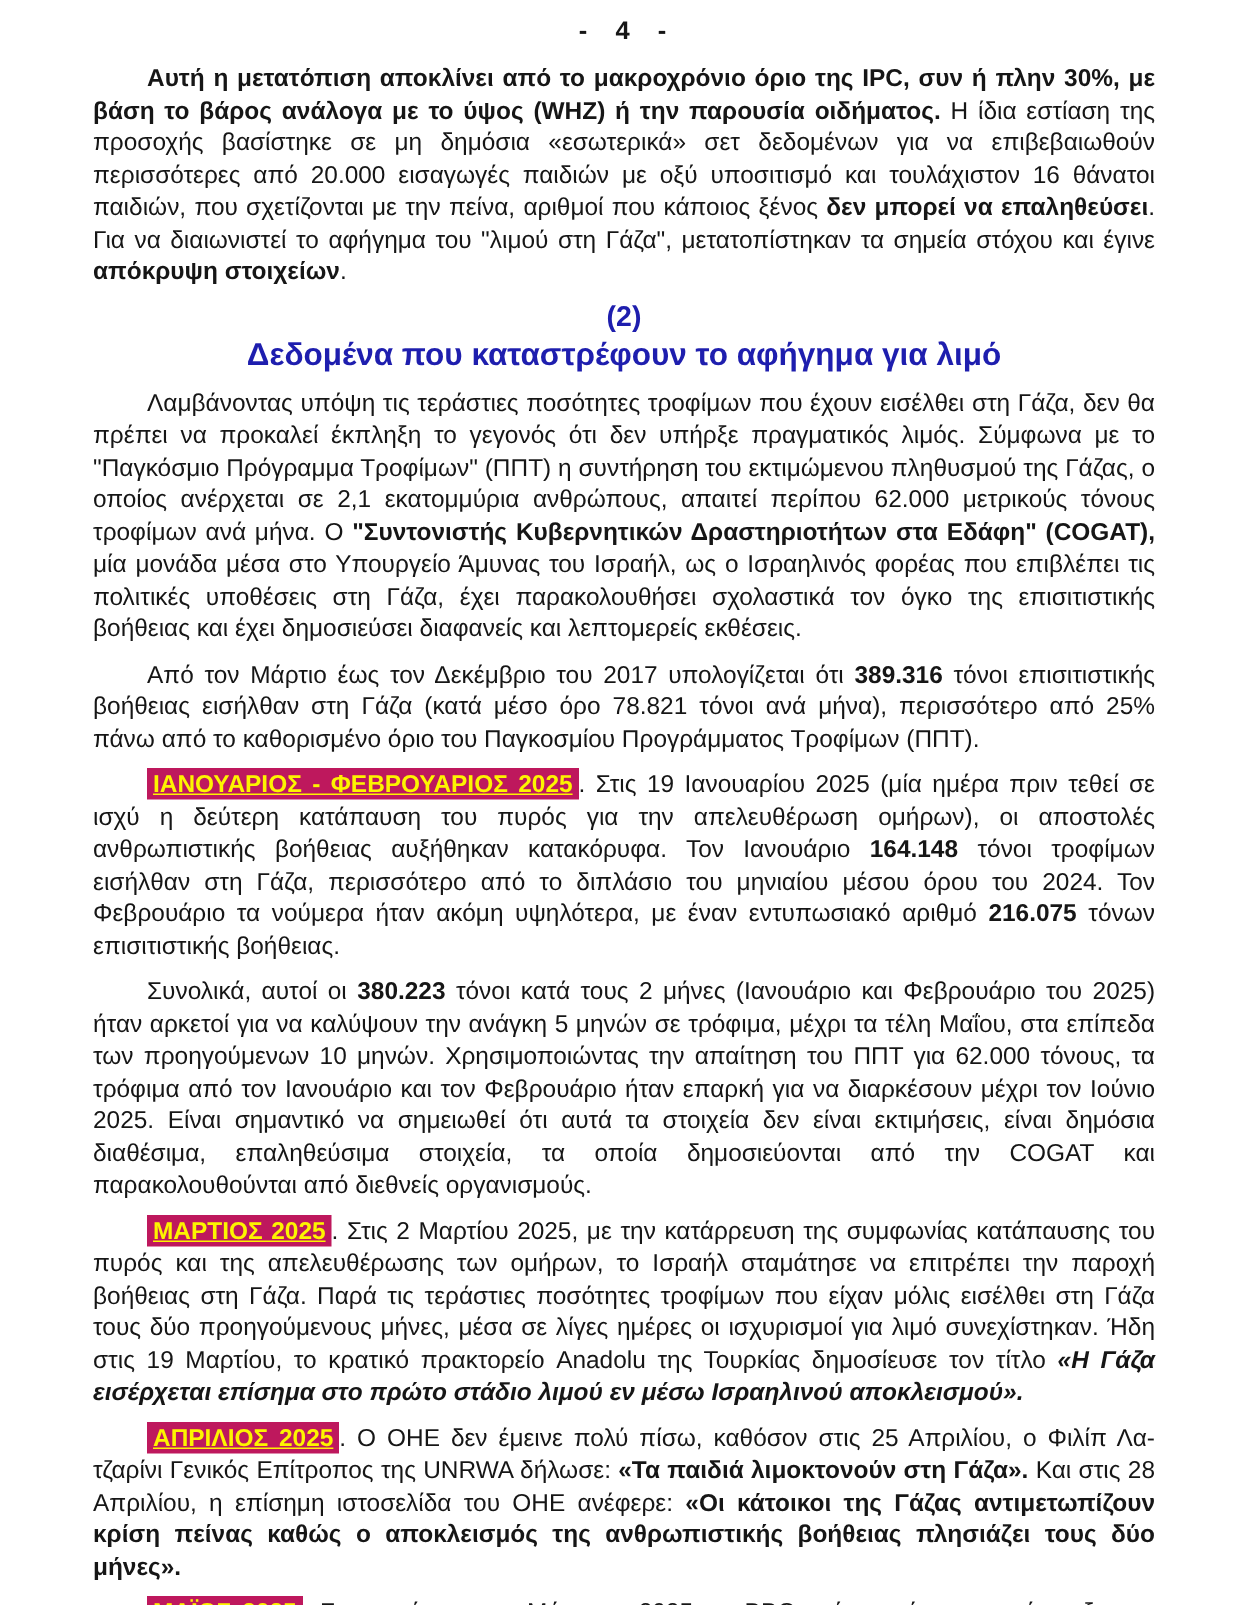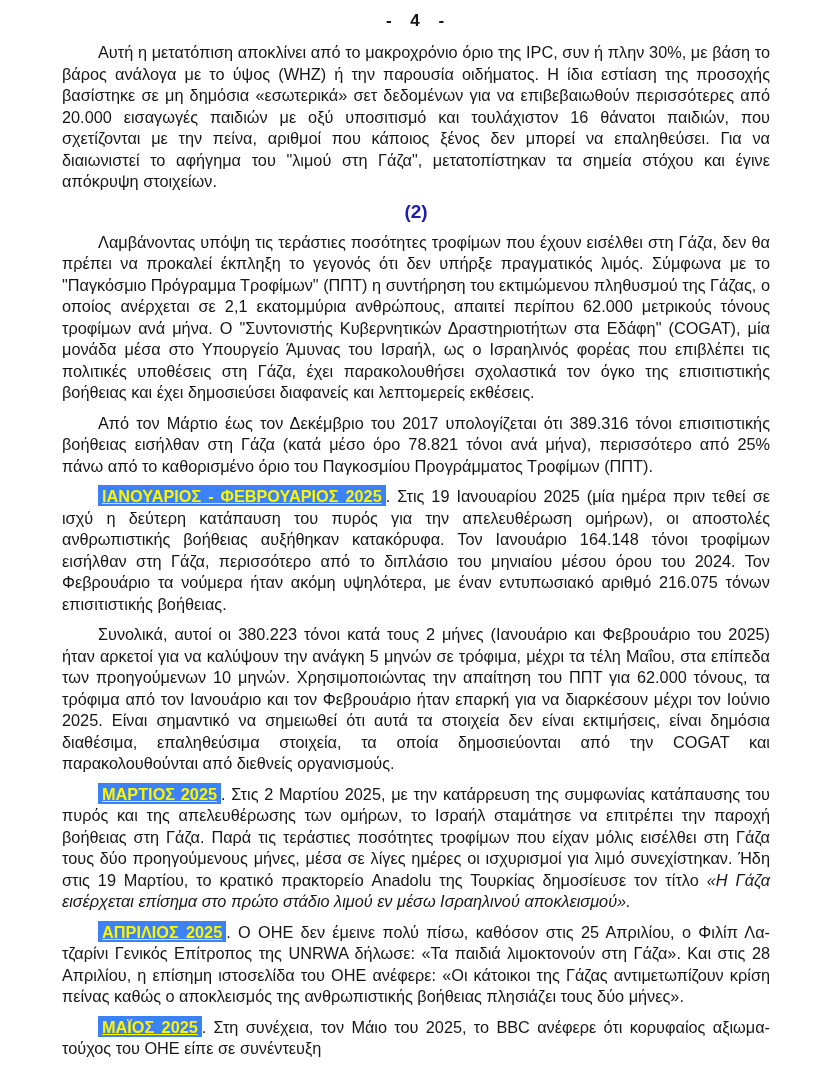--- a/index.html
+++ b/index.html
@@ -41,41 +41,42 @@
     margin-top: 7px;
   }
   .heading .h-num {
     font-size: 19px;
     line-height: 23px;
   }
   .heading .h-title {
     font-size: 21px;
     line-height: 27px;
   }
-  .b { font-weight: 400; }
+  .b { font-weight: 700; }
   .i { font-style: italic; }
   .h {
-    background: #3b82f6;
+    background: #be185d;
     color: #fdf400;
     font-weight: 700;
     text-decoration: underline;
     padding: 2px 4px 1px 4px;
   }
 </style>
 </head>
 <body>
 
 <div class="page">
 
   <div class="pagenum">- 4 -</div>
 
   <p class="body-par"><span class="b">Αυτή η μετατόπιση αποκλίνει από το μακροχρόνιο όριο της IPC, συν ή πλην 30%, με βάση το βάρος ανάλογα με το ύψος (WHZ) ή την παρουσία οιδήματος.</span><span> Η ίδια εστίαση της προσοχής βασίστηκε σε μη δημόσια «εσωτερικά» σετ δεδομένων για να επιβεβαιωθούν περισσότερες από 20.000 εισαγωγές παιδιών με οξύ υποσιτισμό και τουλάχιστον 16 θάνατοι παιδιών, που σχετίζονται με την πείνα, αριθμοί που κάποιος ξένος </span><span class="b">δεν μπορεί να επαληθεύ­σει</span><span>. Για να διαιωνιστεί το αφήγημα του "λιμού στη Γάζα", μετατοπίστηκαν τα σημεία στόχου και έγινε </span><span class="b">απόκρυψη στοιχείων</span><span>.</span></p>
 
   <div class="heading">
     <div class="h-num">(2)</div>
+    <div class="h-title">Δεδομένα που καταστρέφουν το αφήγημα για λιμό</div>
   </div>
 
   <p class="body-par"><span>Λαμβάνοντας υπόψη τις τεράστιες ποσότητες τροφίμων που έχουν εισέλθει στη Γάζα, δεν θα πρέπει να προκαλεί έκπληξη το γεγονός ότι δεν υπήρξε πραγματικός λιμός. Σύμφωνα με το "Παγκόσμιο Πρόγραμμα Τροφίμων" (ΠΠΤ) η συντήρηση του εκτιμώμενου πληθυσμού της Γάζας, ο οποίος ανέρχεται σε 2,1 εκατομμύρια ανθρώπους, απαιτεί περίπου 62.000 μετρικούς τόνους τροφίμων ανά μήνα. Ο </span><span class="b">"Συντονιστής Κυβερνητικών Δραστηριοτήτων στα Εδάφη" (COGAT),</span><span> μία μονάδα μέσα στο Υπουργείο Άμυνας του Ισραήλ, ως ο Ισραηλινός φορέας που επιβλέπει τις πολιτικές υποθέσεις στη Γάζα, έχει παρακολουθήσει σχολαστικά τον όγκο της επισιτιστικής βοήθειας και έχει δημοσιεύσει διαφανείς και λεπτομερείς εκθέσεις.</span></p>
   <p class="body-par"><span>Από τον Μάρτιο έως τον Δεκέμβριο του 2017 υπολογίζεται ότι </span><span class="b">389.316</span><span> τόνοι επισιτιστικής βοήθειας εισήλθαν στη Γάζα (κατά μέσο όρο 78.821 τόνοι ανά μήνα), περισσότερο από 25% πάνω από το καθορισμένο όριο του Παγκοσμίου Προγράμματος Τροφίμων (ΠΠΤ).</span></p>
   <p class="body-par"><span class="h">ΙΑΝΟΥΑΡΙΟΣ - ΦΕΒΡΟΥΑΡΙΟΣ 2025</span><span>. Στις 19 Ιανουαρίου 2025 (μία ημέρα πριν τεθεί σε ισχύ η δεύτερη κατάπαυση του πυρός για την απελευθέρωση ομήρων), οι αποστολές ανθρωπιστικής βοήθειας αυξήθηκαν κατακόρυφα. Τον Ιανουάριο </span><span class="b">164.148</span><span> τόνοι τροφίμων εισήλθαν στη Γάζα, περισσότερο από το διπλάσιο του μηνιαίου μέσου όρου του 2024. Τον Φεβρουάριο τα νούμερα ήταν ακόμη υψηλότερα, με έναν εντυπωσιακό αριθμό </span><span class="b">216.075</span><span> τόνων επισιτιστικής βοήθειας.</span></p>
   <p class="body-par"><span>Συνολικά, αυτοί οι </span><span class="b">380.223</span><span> τόνοι κατά τους 2 μήνες (Ιανουάριο και Φεβρουάριο του 2025) ήταν αρκετοί για να καλύψουν την ανάγκη 5 μηνών σε τρόφιμα, μέχρι τα τέλη Μαΐου, στα επίπεδα των προηγούμενων 10 μηνών. Χρησιμοποιώντας την απαίτηση του ΠΠΤ για 62.000 τόνους, τα τρόφιμα από τον Ιανουάριο και τον Φεβρουάριο ήταν επαρκή για να διαρκέσουν μέχρι τον Ιούνιο 2025. Είναι σημαντικό να σημειωθεί ότι αυτά τα στοιχεία δεν είναι εκτιμήσεις, είναι δημόσια διαθέσιμα, επαληθεύσιμα στοιχεία, τα οποία δημοσιεύονται από την COGAT και παρακολουθούνται από διεθνείς οργανισμούς.</span></p>
   <p class="body-par"><span class="h">ΜΑΡΤΙΟΣ 2025</span><span>. Στις 2 Μαρτίου 2025, με την κατάρρευση της συμφωνίας κατάπαυσης του πυρός και της απελευθέρωσης των ομήρων, το Ισραήλ σταμάτησε να επιτρέπει την παροχή βοήθειας στη Γάζα. Παρά τις τεράστιες ποσότητες τροφίμων που είχαν μόλις εισέλθει στη Γάζα τους δύο προηγούμενους μήνες, μέσα σε λίγες ημέρες οι ισχυρισμοί για λιμό συνεχίστηκαν. Ήδη στις 19 Μαρτίου, το κρατικό πρακτορείο Anadolu της Τουρκίας δημοσίευσε τον τίτλο </span><span class="b i">«Η Γάζα εισέρχεται επίσημα στο πρώτο στάδιο λιμού εν μέσω Ισραηλινού αποκλεισμού».</span></p>
   <p class="body-par"><span class="h">ΑΠΡΙΛΙΟΣ 2025</span><span>. Ο ΟΗΕ δεν έμεινε πολύ πίσω, καθόσον στις 25 Απριλίου, ο Φιλίπ Λα­τζαρίνι Γενικός Επίτροπος της UNRWA δήλωσε: </span><span class="b">«Τα παιδιά λιμοκτονούν στη Γάζα».</span><span> Και στις 28 Απριλίου, η επίσημη ιστοσελίδα του ΟΗΕ ανέφερε: </span><span class="b">«Οι κάτοικοι της Γάζας αντιμετωπίζουν κρίση πείνας καθώς ο αποκλεισμός της ανθρωπιστικής βοήθειας πλησιάζει τους δύο μήνες».</span></p>
   <p class="body-par"><span class="h">ΜΑΪΟΣ 2025</span><span>. Στη συνέχεια, τον Μάιο του 2025, το BBC ανέφερε ότι κορυφαίος αξιωμα­τούχος του ΟΗΕ είπε σε συνέντευξη </span></p>
 

